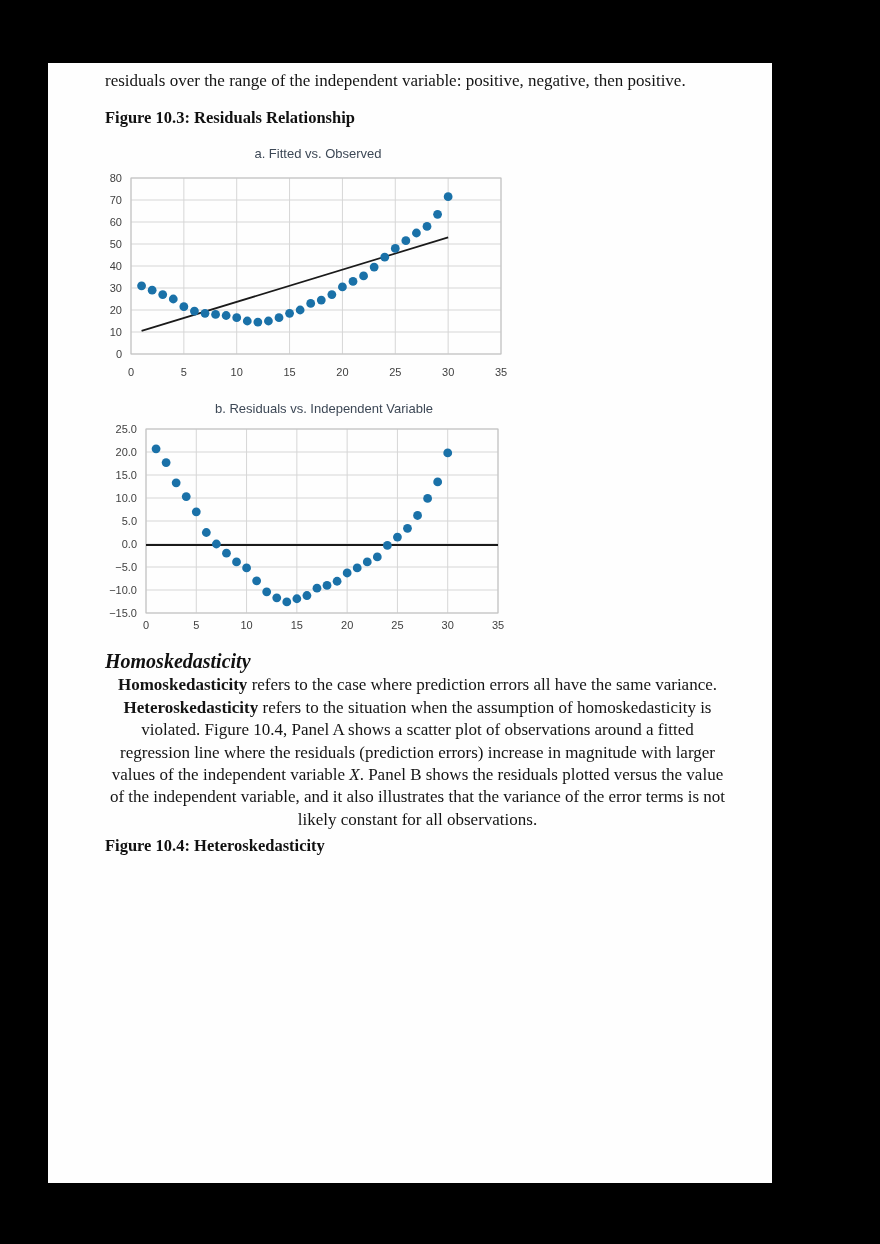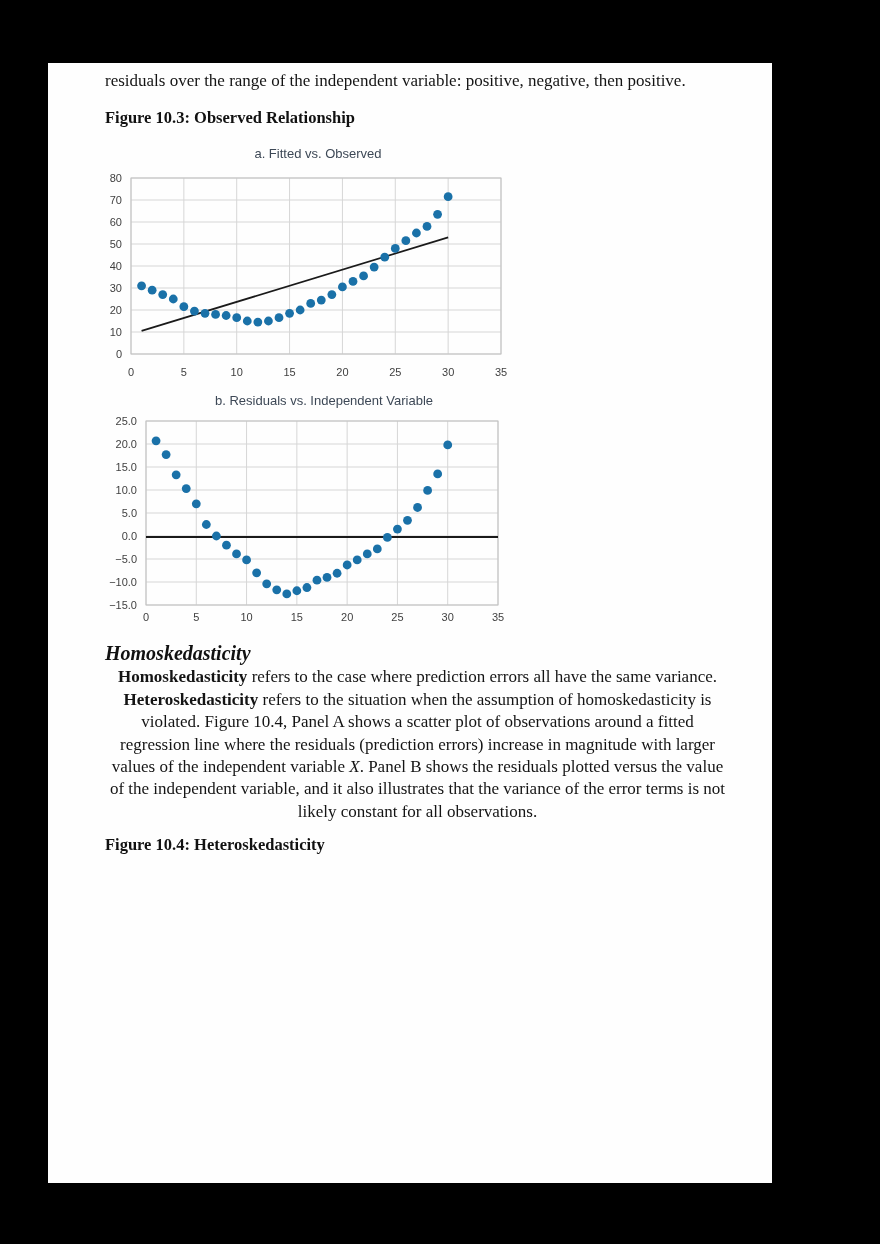--- a/index.html
+++ b/index.html
@@ -23,41 +23,41 @@
   }
   .fig-heading {
     font-size:16.5px; font-weight:bold; color:#111;
     margin:15px 0 0 0; line-height:21px;
   }
   .section-heading {
     font-size:20px; font-weight:bold; font-style:italic; color:#111;
     margin:14px 0 0 0; line-height:25px;
   }
   .homo-para { margin-top:6px;text-align:center; }
-  .fig4-heading { margin-top:11px; }
+  .fig4-heading { margin-top:4px; }
   .chart { margin:12px 0 0 -2px;text-align:center; }
   .chart svg { display:block; }
-  .chart + .chart { margin-top:5px; }
+  .chart + .chart { margin-top:13px; }
   svg text.ctitle {
     font-family:"Liberation Sans", sans-serif;
     font-size:13px; fill:#3d4856;
   }
   svg text.tick {
     font-family:"Liberation Sans", sans-serif;
     font-size:11px; fill:#3f3f3f;
   }
 </style>
 </head>
 <body>
 
 <div class="page">
 
   <p class="body-text">residuals over the range of the independent variable: positive, negative, then positive.</p>
 
-  <h3 class="fig-heading">Figure 10.3: Observed Relationship</h3>
+  <h3 class="fig-heading">Figure 10.3: Residuals Relationship</h3>
 
   <div class="chart">
     <svg width="470" height="242">
         <g>
           <line x1="28" x2="28" y1="38" y2="214" stroke="#d6d6d6" stroke-width="1"></line>
           <line x1="80.85714285714286" x2="80.85714285714286" y1="38" y2="214" stroke="#d6d6d6" stroke-width="1"></line>
           <line x1="133.71428571428572" x2="133.71428571428572" y1="38" y2="214" stroke="#d6d6d6" stroke-width="1"></line>
           <line x1="186.57142857142856" x2="186.57142857142856" y1="38" y2="214" stroke="#d6d6d6" stroke-width="1"></line>
           <line x1="239.42857142857142" x2="239.42857142857142" y1="38" y2="214" stroke="#d6d6d6" stroke-width="1"></line>
           <line x1="292.2857142857143" x2="292.2857142857143" y1="38" y2="214" stroke="#d6d6d6" stroke-width="1"></line>

